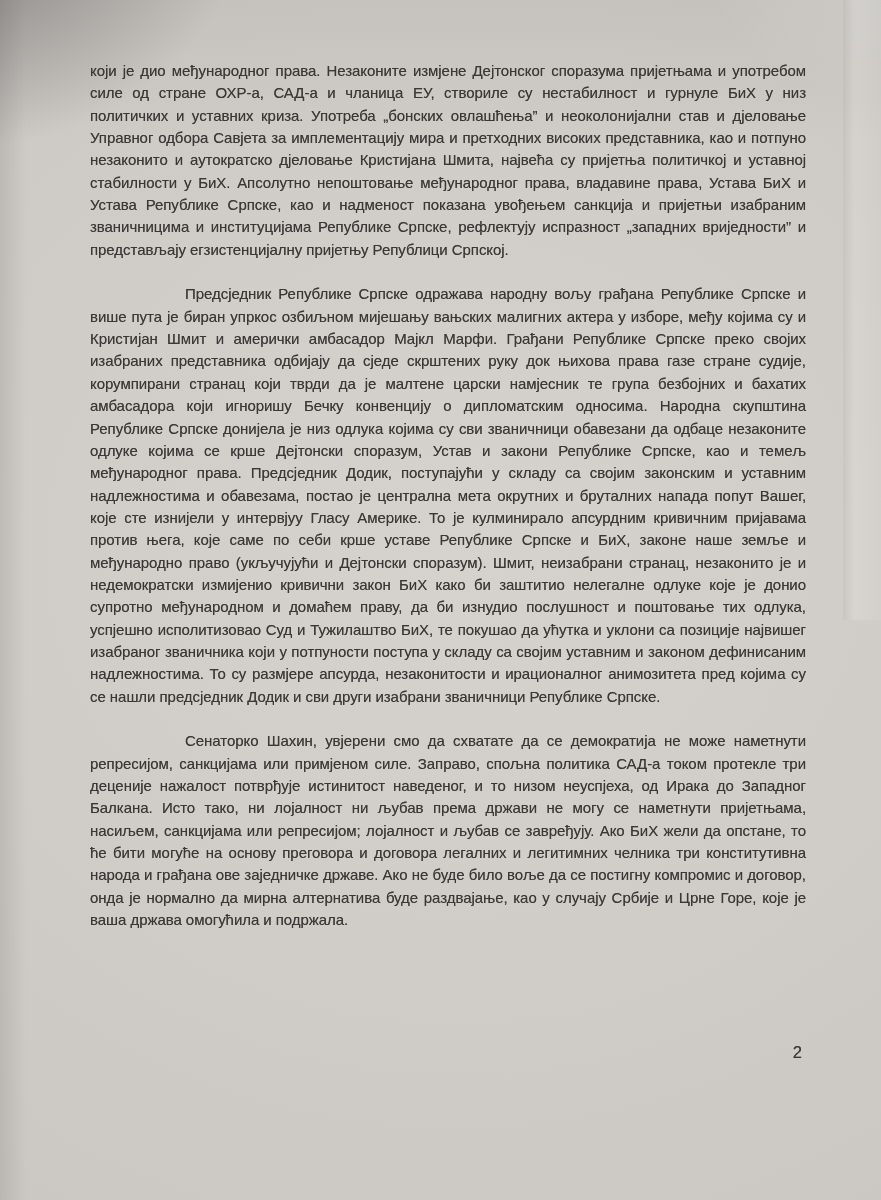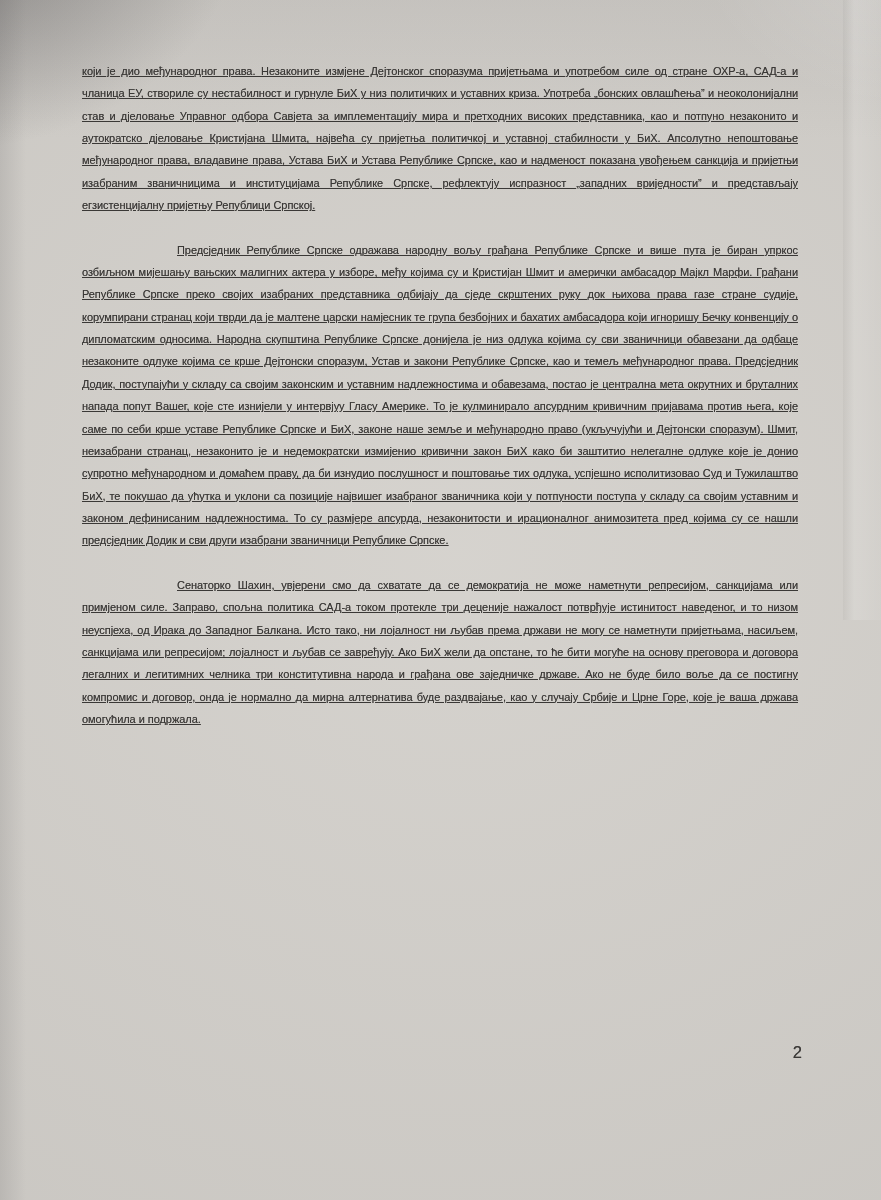--- a/index.html
+++ b/index.html
@@ -26,30 +26,29 @@
     position: absolute;
     top: 0;
     left: 843px;
     width: 38px;
     height: 620px;
     background: linear-gradient(90deg, rgba(0,0,0,0.035), rgba(255,255,255,0.14) 30%, rgba(255,255,255,0.05));
     pointer-events: none;
   }
   .text-block {
     position: absolute;
-    left: 82px;
+    left: 90px;
     top: 60px;
     width: 716px;
     color: #3a3836;
-    font-size: 11px;
+    font-size: 15px;
     line-height: 22.35px;
     text-align: justify;
     letter-spacing: -0.05px;
     text-shadow: 0 0 0.45px rgba(58,56,54,0.65);
-    text-decoration: underline;
   }
   .text-block p {
     margin: 0 0 22.35px 0;
   }
   .text-block p.indent {
     text-indent: 95px;
   }
   .page-number {
     position: absolute;
     left: 86px;

